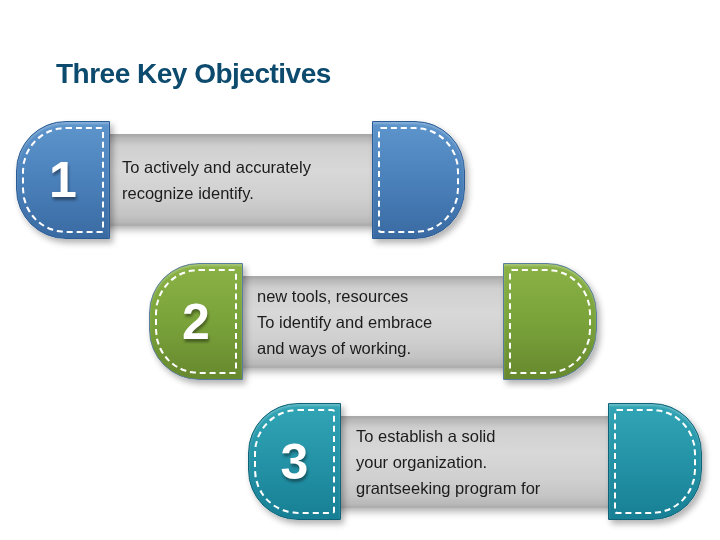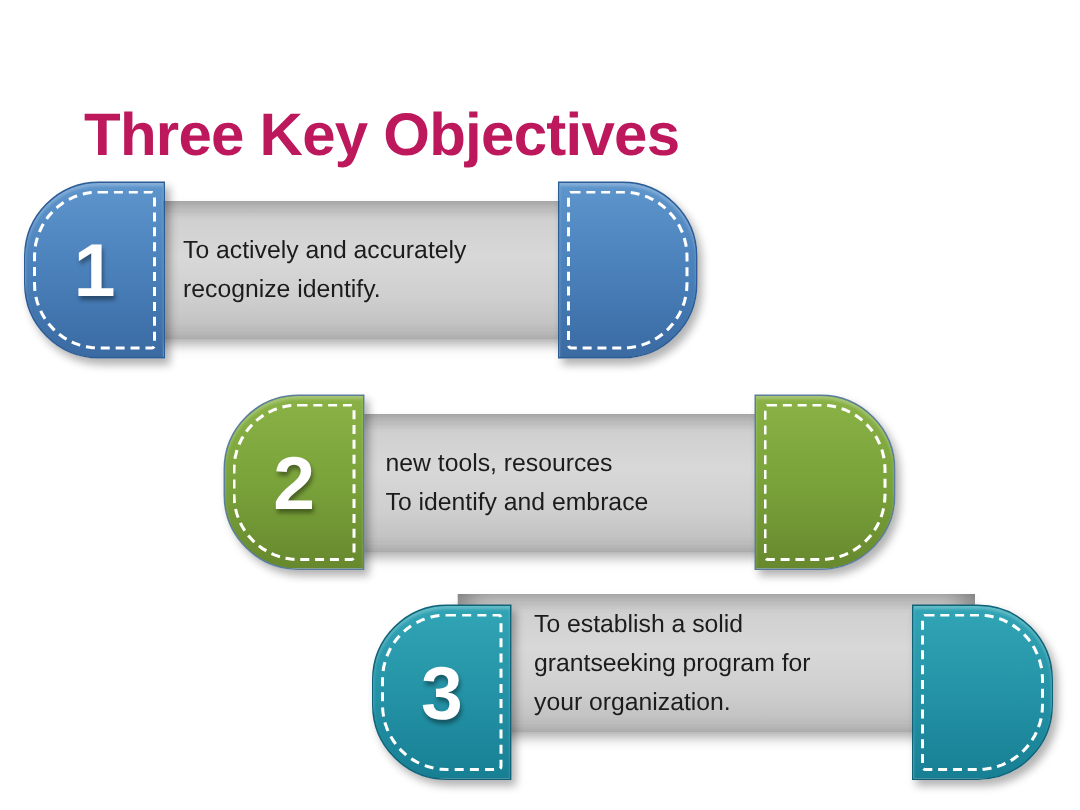--- a/index.html
+++ b/index.html
@@ -1,22 +1,22 @@
 <!DOCTYPE html>
 <html><head>
 <meta charset="utf-8">
 <style>
   html,body{margin:0;padding:0;background:#fff;}
   .slide{
     position:relative;width:720px;height:540px;background:#ffffff;
     overflow:hidden;font-family:"Liberation Sans",sans-serif;
   }
   .title{
-    position:absolute;left:56px;top:68px;margin:0;
-    font-size:40px;font-weight:700;color:#be185d;letter-spacing:-0.5px;
+    position:absolute;left:56px;top:58px;margin:0;
+    font-size:28px;font-weight:700;color:#0c4a6e;letter-spacing:-0.5px;
   }
   
   .bar{
     position:absolute;height:92px;
     background:linear-gradient(180deg,#b6b6b6 0%,#d0d0d0 14%,#d8d8d8 40%,#cfcfcf 70%,#bcbcbc 100%);
     box-shadow:0 5px 8px -2px rgba(0,0,0,.35),
                inset 16px 0 16px -8px rgba(70,70,70,.45),
                inset -16px 0 16px -8px rgba(70,70,70,.45);
     display:flex;flex-direction:column;justify-content:center;
     box-sizing:border-box;
@@ -46,21 +46,21 @@
   }
   
   .r1-bar {left:60px; top:134px; width:360px; padding-left:62px;}
   .r1-capL{left:16px; top:121px; width:94px; height:118px;}
   .r1-capR{left:372px;top:121px; width:93px; height:118px;}
 
   .r2-bar {left:205px;top:276px; width:345px; padding-left:52px;}
   .r2-capL{left:149px;top:263px; width:94px; height:117px;}
   .r2-capR{left:503px;top:263px; width:94px; height:117px;}
 
-  .r3-bar {left:305px;top:396px; width:345px; padding-left:51px;}
+  .r3-bar {left:305px;top:416px; width:345px; padding-left:51px;}
   .r3-capL{left:248px;top:403px; width:93px; height:117px;}
   .r3-capR{left:608px;top:403px; width:94px; height:117px;}
 </style>
 </head>
 <body>
 
 <div class="slide">
 
   <h1 class="title">Three Key Objectives</h1>
 
@@ -69,29 +69,30 @@
     <div class="line">recognize identify.</div>
   </div>
   <div class="cap cap-left r1-capL" style="--ct: #5e95cc; --cm: #4a80ba; --cb: #3a6aa2; --cbr: #2c5c95;">
     <span class="num">1</span>
   </div>
   <div class="cap cap-right r1-capR" style="--ct: #5e95cc; --cm: #4a80ba; --cb: #3a6aa2; --cbr: #2c5c95;"></div>
 
   <div class="bar r2-bar">
     <div class="line">new tools, resources</div>
     <div class="line">To identify and embrace</div>
+    <div class="line">and ways of working.</div>
   </div>
   <div class="cap cap-left r2-capL" style="--ct: #8ab246; --cm: #79a23a; --cb: #67882e; --cbr: #5a7d9e;">
     <span class="num">2</span>
   </div>
   <div class="cap cap-right r2-capR" style="--ct: #8ab246; --cm: #79a23a; --cb: #67882e; --cbr: #5a7d9e;"></div>
 
   <div class="bar r3-bar">
     <div class="line">To establish a solid</div>
+    <div class="line">your organization.</div>
     <div class="line">grantseeking program for</div>
-    <div class="line">your organization.</div>
   </div>
   <div class="cap cap-left r3-capL" style="--ct: #31a5b5; --cm: #2492a6; --cb: #177f94; --cbr: #0f6277;">
     <span class="num">3</span>
   </div>
   <div class="cap cap-right r3-capR" style="--ct: #31a5b5; --cm: #2492a6; --cb: #177f94; --cbr: #0f6277;"></div>
 
 </div>
 
 </body></html>

